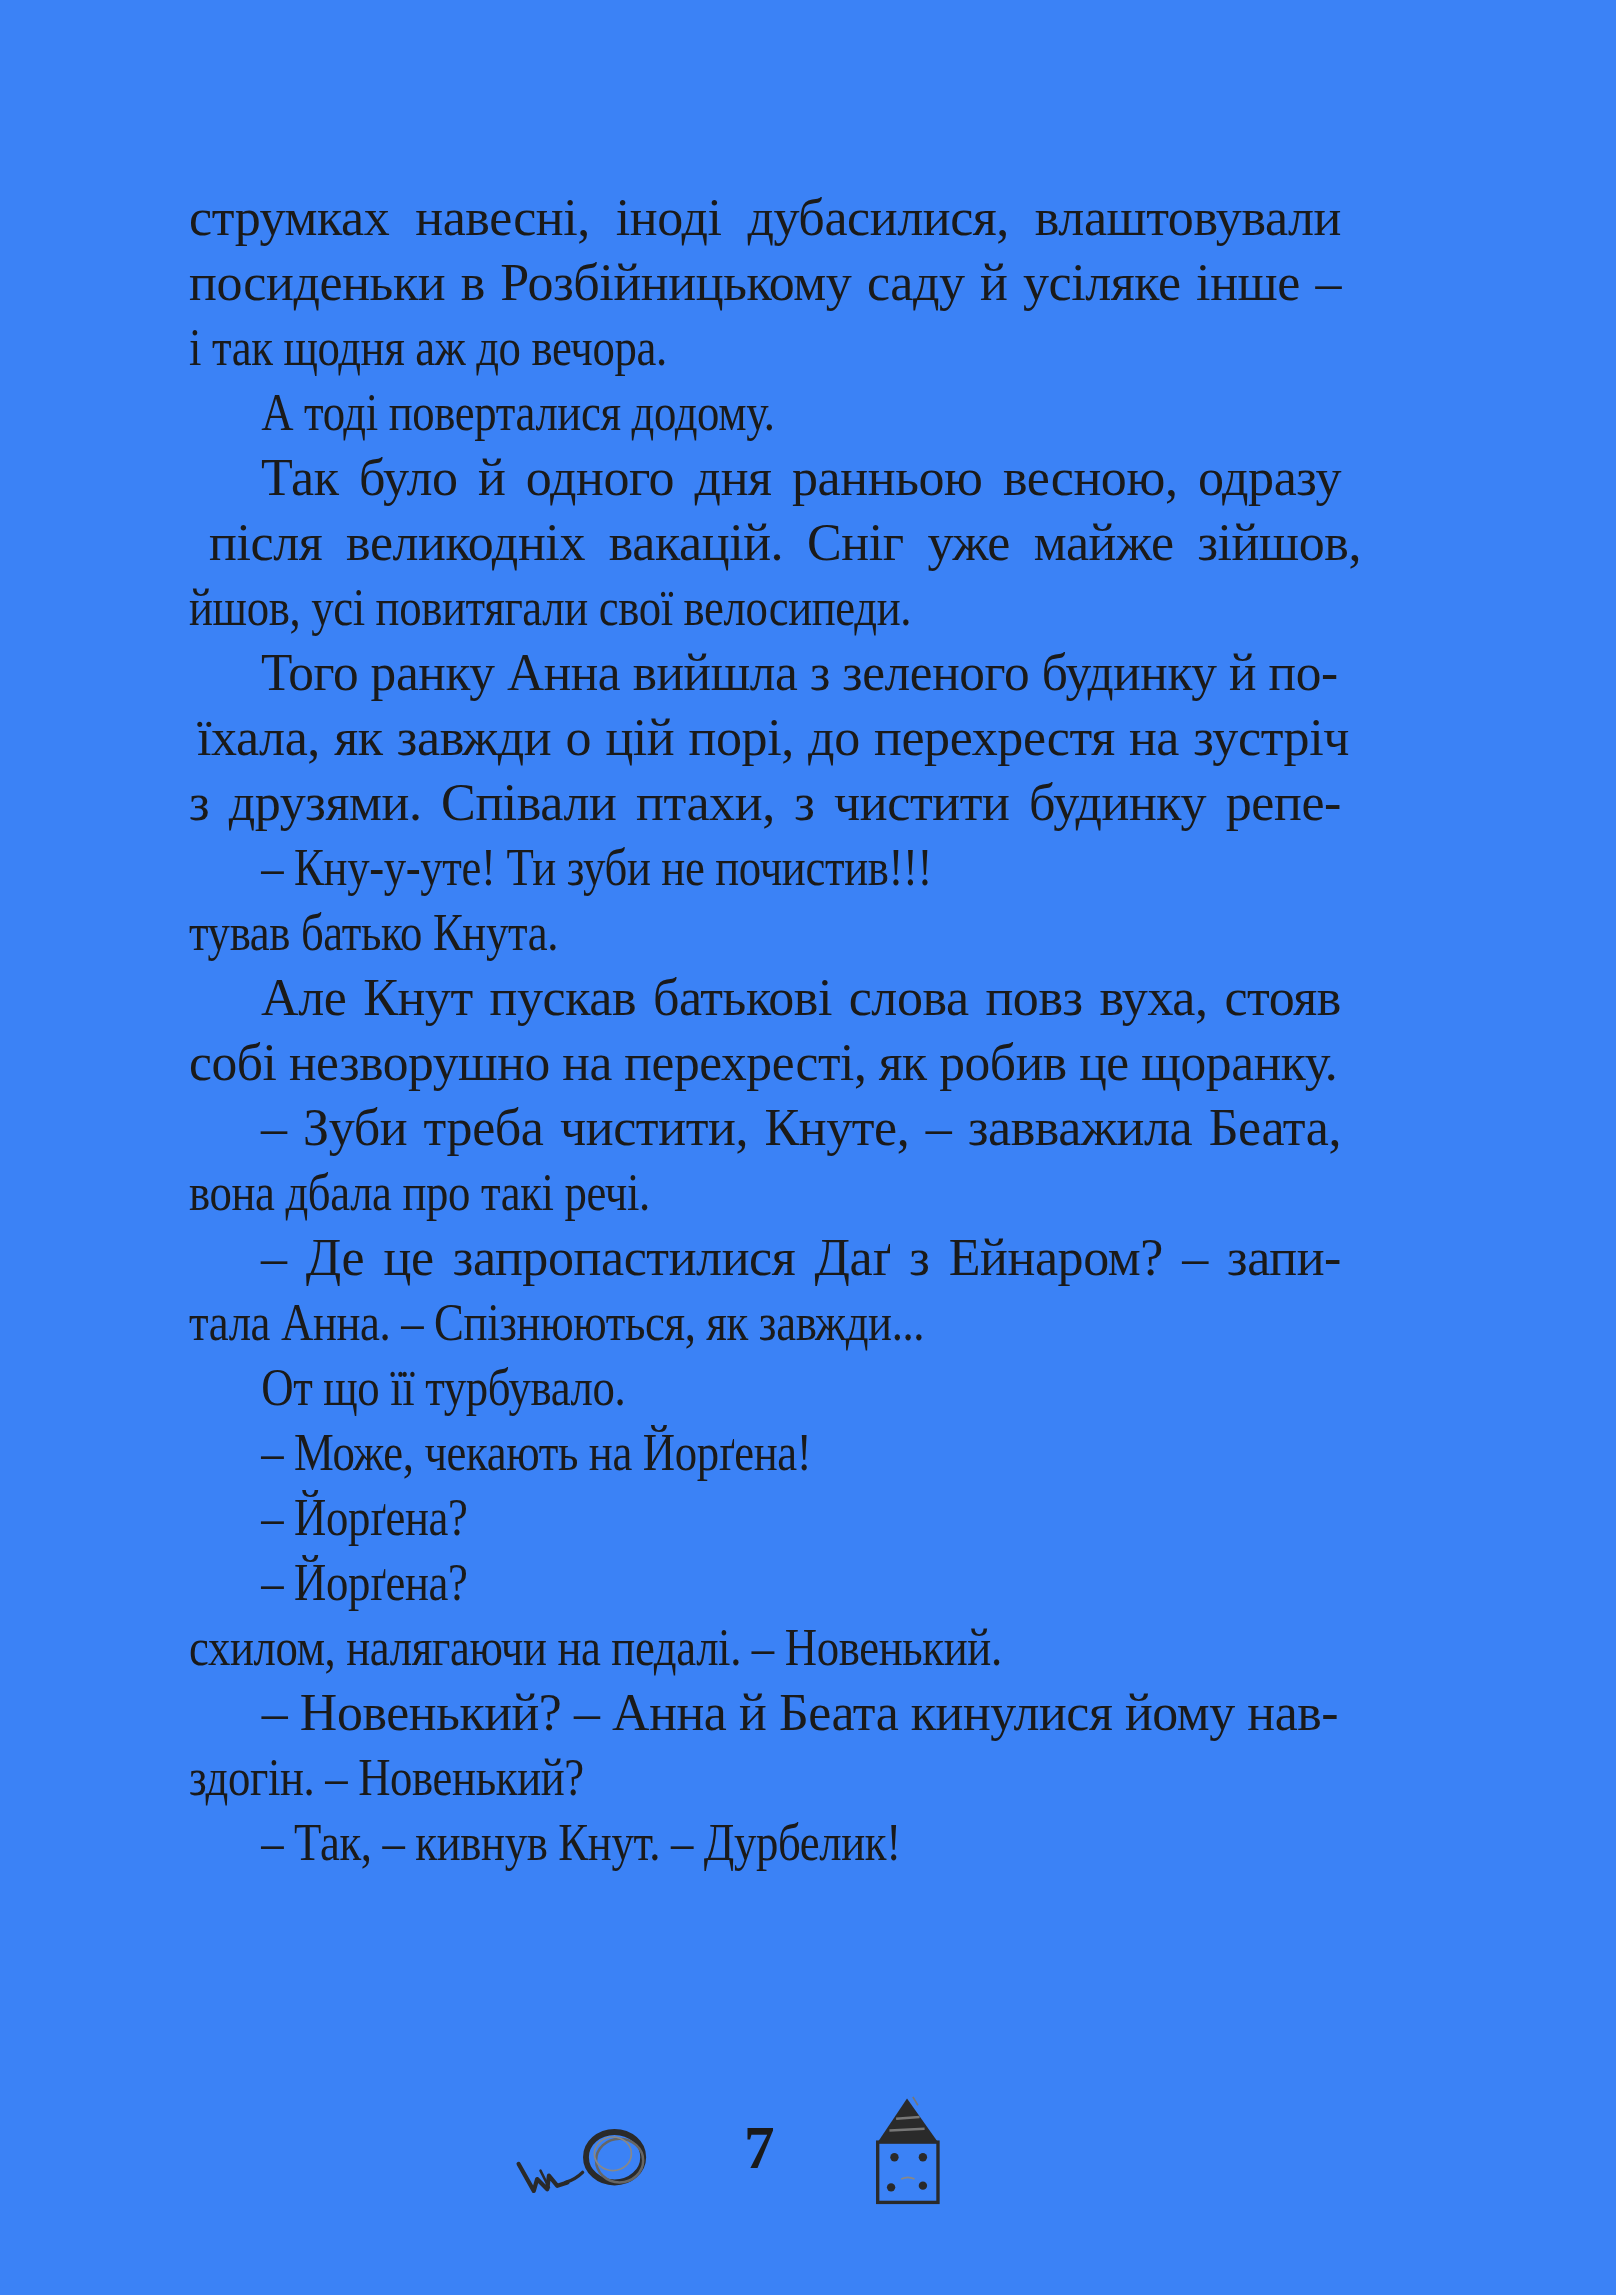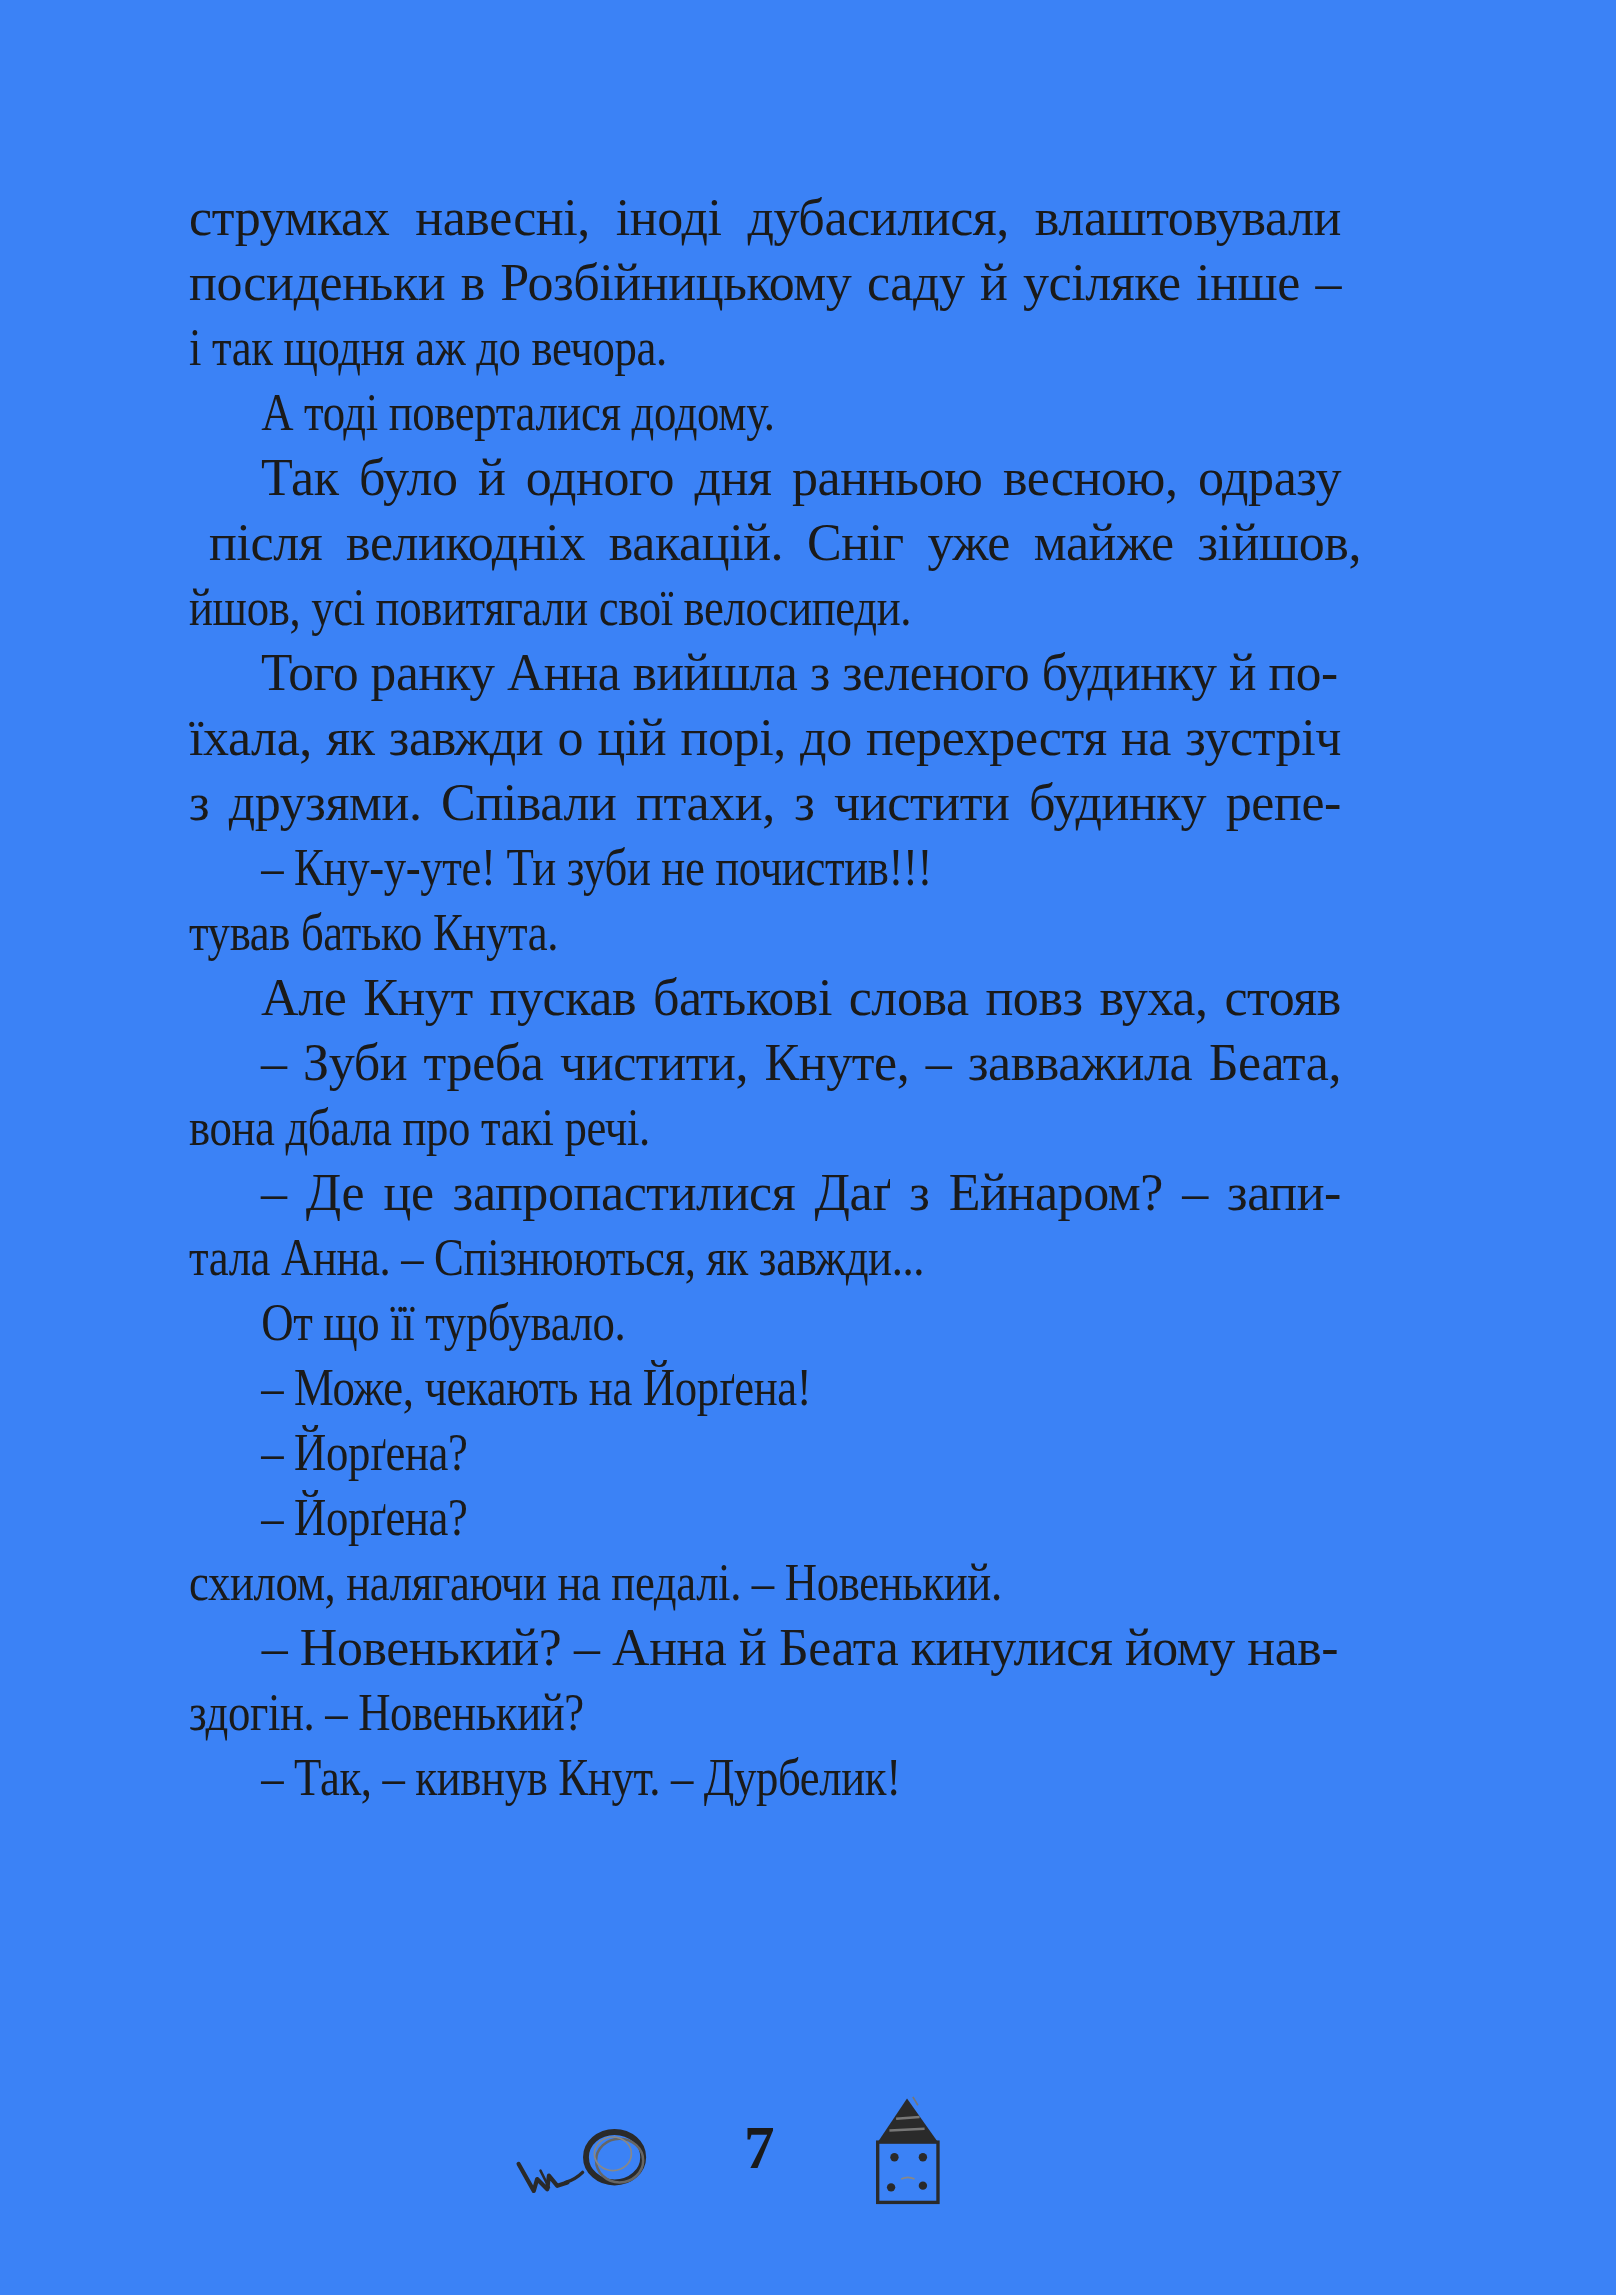--- a/index.html
+++ b/index.html
@@ -95,30 +95,31 @@
     <div class="line indent"><span class="inner" style="display: inline-block; transform: scaleX(0.86); padding-left: 84px;">А тоді поверталися додому.</span></div>
     <div class="line justify indent">
         <span class="inner" style="white-space: normal; display: block; width: 100%;">Так було й одного дня ранньою весною, одразу</span>
       </div>
     <div class="line justify">
         <span class="inner" style="white-space: normal; display: block; width: 100%; margin-left: 20px;">після великодніх вакацій. Сніг уже майже зійшов,</span>
       </div>
     <div class="line"><span class="inner" style="display: inline-block; transform: scaleX(0.86); padding-left: 0px;">йшов, усі повитягали свої велосипеди.</span></div>
     <div class="line justify indent"><span class="inner" style="white-space: nowrap; display: inline-block; width: auto; transform: scaleX(0.987673); padding-left: 73px;">Того ранку Анна вийшла з зеленого будинку й по-</span></div>
     <div class="line justify">
-        <span class="inner" style="white-space: normal; display: block; width: 100%;">їхала, як завжди о цій порі, до перехрестя на зустріч</span>
+        <span class="inner" style="white-space: normal; display: block; width: 100%; margin-left: 8px;">їхала, як завжди о цій порі, до перехрестя на зустріч</span>
       </div>
     <div class="line justify">
         <span class="inner" style="white-space: normal; display: block; width: 100%;">з друзями. Співали птахи, з чистити будинку репе-</span>
       </div>
     <div class="line indent"><span class="inner" style="display: inline-block; transform: scaleX(0.86); padding-left: 84px;">– Кну-у-уте! Ти зуби не почистив!!!</span></div>
     <div class="line"><span class="inner" style="display: inline-block; transform: scaleX(0.86); padding-left: 0px;">тував батько Кнута.</span></div>
     <div class="line justify indent">
         <span class="inner" style="white-space: normal; display: block; width: 100%;">Але Кнут пускав батькові слова повз вуха, стояв</span>
       </div>
+    <div class="line justify"><span class="inner" style="white-space: nowrap; display: inline-block; width: auto; transform: scaleX(0.98987); padding-left: 0px;">собі незворушно на перехресті, як робив це щоранку.</span></div>
     <div class="line justify indent">
         <span class="inner" style="white-space: normal; display: block; width: 100%;">– Зуби треба чистити, Кнуте, – завважила Беата,</span>
       </div>
     <div class="line"><span class="inner" style="display: inline-block; transform: scaleX(0.86); padding-left: 0px;">вона дбала про такі речі.</span></div>
     <div class="line justify indent">
         <span class="inner" style="white-space: normal; display: block; width: 100%;">– Де це запропастилися Даґ з Ейнаром? – запи-</span>
       </div>
     <div class="line"><span class="inner" style="display: inline-block; transform: scaleX(0.86); padding-left: 0px;">тала Анна. – Спізнюються, як завжди...</span></div>
     <div class="line indent"><span class="inner" style="display: inline-block; transform: scaleX(0.86); padding-left: 84px;">От що її турбувало.</span></div>
     <div class="line indent"><span class="inner" style="display: inline-block; transform: scaleX(0.86); padding-left: 84px;">– Може, чекають на Йорґена!</span></div>

